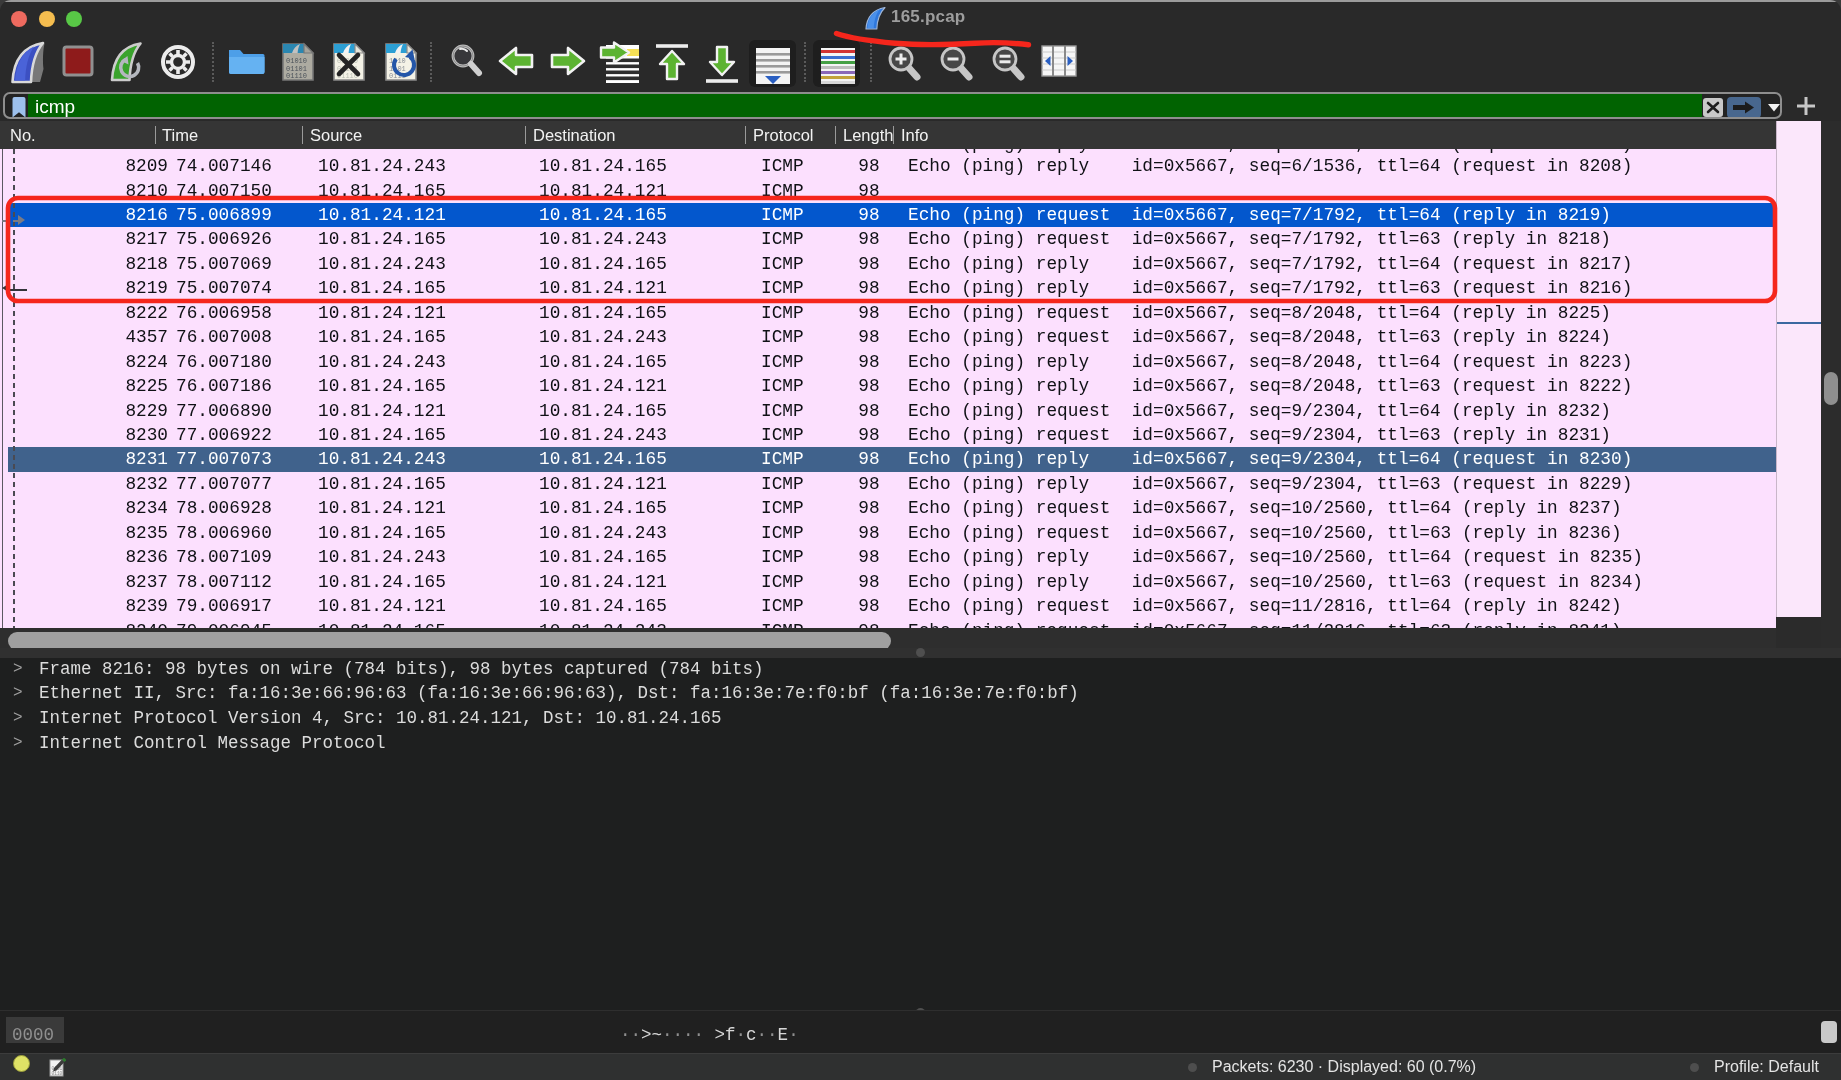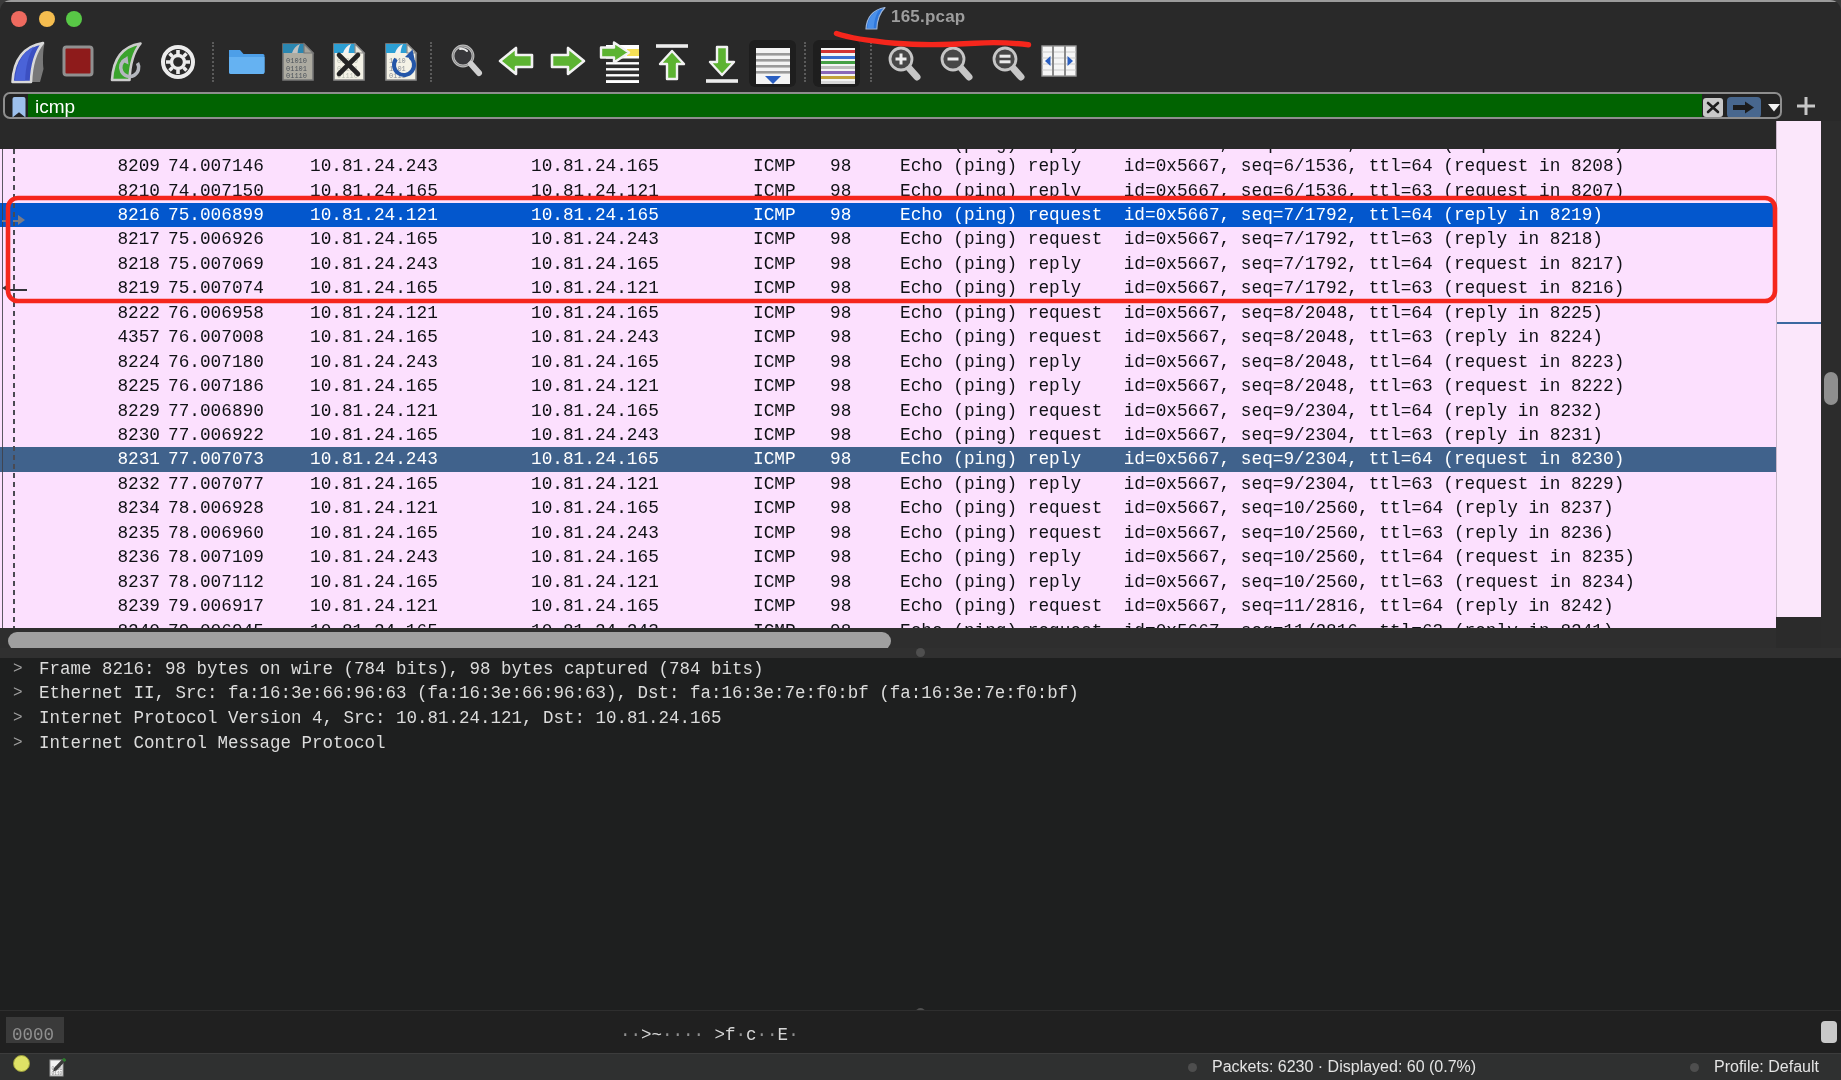--- a/index.html
+++ b/index.html
@@ -20,27 +20,27 @@
 #fbar{position:absolute;left:0;top:90px;width:1841px;height:31px;background:#292929}
 #ffield{position:absolute;left:3px;top:2px;width:1779px;height:27px;border:2px solid #8e8e8e;border-radius:7px;background:#232323;overflow:hidden}
 #fgreen{position:absolute;left:23px;top:0;width:1674px;height:23px;background:#016301}
 #ficmp{position:absolute;left:30px;top:1px;height:23px;line-height:24px;color:#fff;font-size:19px}
 
 #hdr{position:absolute;left:0;top:121px;width:1776px;height:28px;background:#353535;color:#f2f2f2;font-size:16.5px;font-weight:500}
 .h{position:absolute;top:0;height:28px;line-height:28px;white-space:nowrap}
 .hs{position:absolute;top:5px;height:18px;width:0;border-left:1.5px solid #9a9a9a}
 
 #list{position:absolute;left:0;top:149px;width:1776px;height:479px;background:#fce0fe;overflow:hidden}
-.r{position:absolute;left:0;width:1776px;height:24.44px;line-height:24.44px;font-family:"Liberation Mono",monospace;font-size:17.75px;color:#101116;white-space:pre}
+.r{position:absolute;left:8px;width:1776px;height:24.44px;line-height:24.44px;font-family:"Liberation Mono",monospace;font-size:17.75px;color:#101116;white-space:pre}
 .r span{position:absolute;top:0;height:24.44px}
 .sel{background:#0357cd;color:#fff}
 .steel{background:#40628c;color:#fff}
 .cno{left:30px;width:130px;text-align:right}
 .ct{left:168px}.cs{left:310px}.cd{left:531px}.cp{left:753px}
-.cl{left:830px;width:62px;text-align:left}
+.cl{left:830px;width:62px;text-align:center}
 .ci{left:900px}
 #dashline{position:absolute;left:13px;top:0;height:479px;width:1.5px;background:repeating-linear-gradient(180deg,#4a4a52 0 5px,rgba(0,0,0,0) 5px 9px)}
 
 #arr1{position:absolute;left:2px;top:70.9px;width:17px;height:0;border-top:2px dashed #7a7a84}
 #arr1h{position:absolute;left:18px;top:65.9px;width:0;height:0;border-left:7px solid #7a7a84;border-top:5px solid transparent;border-bottom:5px solid transparent}
 #arr2{position:absolute;left:8px;top:139.7px;width:19px;height:0;border-top:2.5px solid #33333a}
 #arr2h{position:absolute;left:2px;top:134.2px;width:0;height:0;border-right:8px solid #33333a;border-top:5px solid transparent;border-bottom:5px solid transparent}
 
 #mmap{position:absolute;left:1776px;top:121px;width:45px;height:496px;background:#fbe7fb;border-left:1px solid #c9b6c9}
 #mline{position:absolute;left:0;top:201px;width:45px;height:2px;background:#3a68a0}
@@ -297,24 +297,39 @@
     </div>
 
 <svg style="position:absolute;left:1796px;top:6px" width="20" height="20" viewBox="0 0 20 20">
  <g stroke="#c6c6c6" stroke-width="3">
           <line x1="1" y1="10" x2="19" y2="10"></line>
           <line x1="10" y1="1" x2="10" y2="19"></line>
         </g>
 </svg>
 
   </div>
+  <div id="hdr">
+      <span class="h" style="left:10px">No.</span>
+      <span class="h" style="left:162px">Time</span>
+      <span class="h" style="left:310px">Source</span>
+      <span class="h" style="left:533px">Destination</span>
+      <span class="h" style="left:753px">Protocol</span>
+      <span class="h" style="left:843px">Length</span>
+      <span class="h" style="left:901px">Info</span>
+      <span class="hs" style="left:155px"></span>
+      <span class="hs" style="left:302px"></span>
+      <span class="hs" style="left:525px"></span>
+      <span class="hs" style="left:745px"></span>
+      <span class="hs" style="left:835px"></span>
+      <span class="hs" style="left:893px"></span>
+    </div>
   <div id="list">
 <div class="r" style="top:-17.3px"><span class="cno">8208</span><span class="ct">74.007141</span><span class="cs">10.81.24.243</span><span class="cd">10.81.24.165</span><span class="cp">ICMP</span><span class="cl">98</span><span class="ci">Echo (ping) reply    id=0x5667, seq=6/1536, ttl=64 (request in 8205)</span></div>
 <div class="r" style="top:5.1px"><span class="cno">8209</span><span class="ct">74.007146</span><span class="cs">10.81.24.243</span><span class="cd">10.81.24.165</span><span class="cp">ICMP</span><span class="cl">98</span><span class="ci">Echo (ping) reply    id=0x5667, seq=6/1536, ttl=64 (request in 8208)</span></div>
-<div class="r" style="top:29.5px"><span class="cno">8210</span><span class="ct">74.007150</span><span class="cs">10.81.24.165</span><span class="cd">10.81.24.121</span><span class="cp">ICMP</span><span class="cl">98</span><span class="ci">Echo (ping) reply    id=0x5667, seq=6/1536, ttl=63 (request in 8207)</span></div>
+<div class="r" style="top:29.5px"><span class="cno">8210</span><span class="ct">74.007150</span><span class="cs">10.81.24.165</span><span class="cd">10.81.24.121</span><span class="cp">ICMP</span><span class="cl">98</span></div>
 <div class="r sel" style="top:54.0px"><span class="cno">8216</span><span class="ct">75.006899</span><span class="cs">10.81.24.121</span><span class="cd">10.81.24.165</span><span class="cp">ICMP</span><span class="cl">98</span><span class="ci">Echo (ping) request  id=0x5667, seq=7/1792, ttl=64 (reply in 8219)</span></div>
 <div class="r" style="top:78.4px"><span class="cno">8217</span><span class="ct">75.006926</span><span class="cs">10.81.24.165</span><span class="cd">10.81.24.243</span><span class="cp">ICMP</span><span class="cl">98</span><span class="ci">Echo (ping) request  id=0x5667, seq=7/1792, ttl=63 (reply in 8218)</span></div>
 <div class="r" style="top:102.9px"><span class="cno">8218</span><span class="ct">75.007069</span><span class="cs">10.81.24.243</span><span class="cd">10.81.24.165</span><span class="cp">ICMP</span><span class="cl">98</span><span class="ci">Echo (ping) reply    id=0x5667, seq=7/1792, ttl=64 (request in 8217)</span></div>
 <div class="r" style="top:127.3px"><span class="cno">8219</span><span class="ct">75.007074</span><span class="cs">10.81.24.165</span><span class="cd">10.81.24.121</span><span class="cp">ICMP</span><span class="cl">98</span><span class="ci">Echo (ping) reply    id=0x5667, seq=7/1792, ttl=63 (request in 8216)</span></div>
 <div class="r" style="top:151.7px"><span class="cno">8222</span><span class="ct">76.006958</span><span class="cs">10.81.24.121</span><span class="cd">10.81.24.165</span><span class="cp">ICMP</span><span class="cl">98</span><span class="ci">Echo (ping) request  id=0x5667, seq=8/2048, ttl=64 (reply in 8225)</span></div>
 <div class="r" style="top:176.2px"><span class="cno">4357</span><span class="ct">76.007008</span><span class="cs">10.81.24.165</span><span class="cd">10.81.24.243</span><span class="cp">ICMP</span><span class="cl">98</span><span class="ci">Echo (ping) request  id=0x5667, seq=8/2048, ttl=63 (reply in 8224)</span></div>
 <div class="r" style="top:200.6px"><span class="cno">8224</span><span class="ct">76.007180</span><span class="cs">10.81.24.243</span><span class="cd">10.81.24.165</span><span class="cp">ICMP</span><span class="cl">98</span><span class="ci">Echo (ping) reply    id=0x5667, seq=8/2048, ttl=64 (request in 8223)</span></div>
 <div class="r" style="top:225.1px"><span class="cno">8225</span><span class="ct">76.007186</span><span class="cs">10.81.24.165</span><span class="cd">10.81.24.121</span><span class="cp">ICMP</span><span class="cl">98</span><span class="ci">Echo (ping) reply    id=0x5667, seq=8/2048, ttl=63 (request in 8222)</span></div>
 <div class="r" style="top:249.5px"><span class="cno">8229</span><span class="ct">77.006890</span><span class="cs">10.81.24.121</span><span class="cd">10.81.24.165</span><span class="cp">ICMP</span><span class="cl">98</span><span class="ci">Echo (ping) request  id=0x5667, seq=9/2304, ttl=64 (reply in 8232)</span></div>
 <div class="r" style="top:273.9px"><span class="cno">8230</span><span class="ct">77.006922</span><span class="cs">10.81.24.165</span><span class="cd">10.81.24.243</span><span class="cp">ICMP</span><span class="cl">98</span><span class="ci">Echo (ping) request  id=0x5667, seq=9/2304, ttl=63 (reply in 8231)</span></div>

